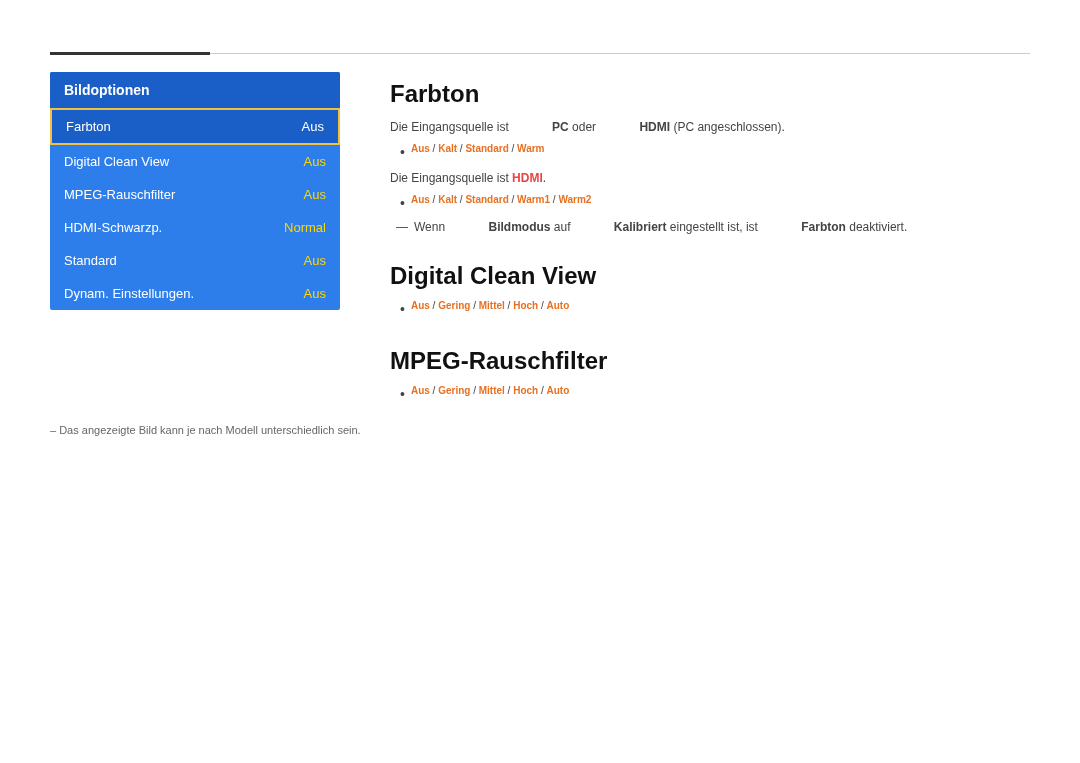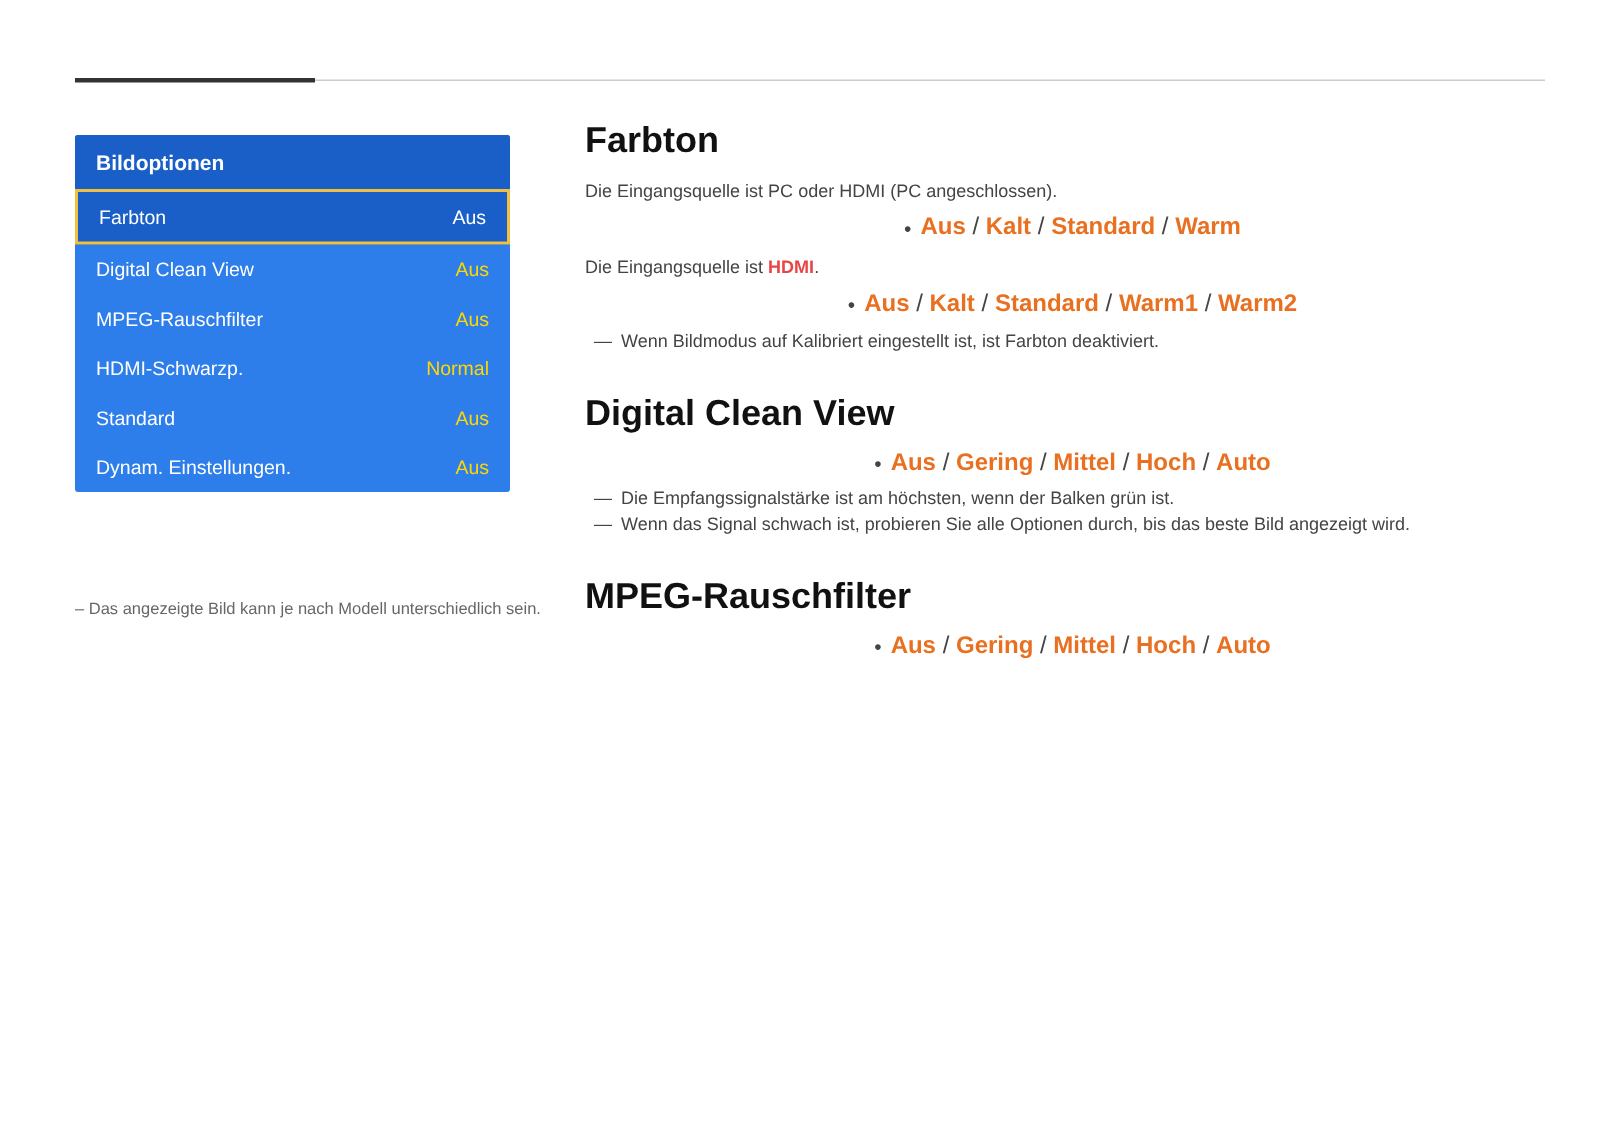--- a/index.html
+++ b/index.html
@@ -29,21 +29,21 @@
     }
     .top-line-light {
       flex: 1;
       height: 1px;
       background: #ccc;
     }
 
     
     .sidebar {
       position: absolute;
-      top: 90px;
+      top: 72px;
       left: 50px;
       width: 290px;
       background: #2d7eea;
       border-radius: 2px;
       overflow: hidden;
     }
     .sidebar-header {
       background: #1a5fc8;
       padding: 10px 14px;
       color: #ffffff;
@@ -70,21 +70,21 @@
     .sidebar-item.active .item-value {
       color: #ffffff;
     }
     .sidebar-item.active .item-label {
       color: #ffffff;
     }
 
     
     .footnote {
       position: absolute;
-      top: 400px;
+      top: 424px;
       left: 50px;
       color: #666;
       font-size: 11px;
     }
 
     
     .main-content {
       position: absolute;
       top: 80px;
       left: 390px;
@@ -103,27 +103,26 @@
       color: #444;
       line-height: 1.6;
       margin-bottom: 6px;
     }
 
     .bullet-list {
       list-style: none;
       margin: 6px 0 6px 10px;
     }
     .bullet-list li {
-      font-size: 16px;
+      font-size: 10px;
       color: #444;
       display: flex;
       align-items: flex-start;
       gap: 6px;
       margin-bottom: 3px;
-      justify-content: center;
     }
     .bullet-list li::before {
       content: '•';
       color: #444;
       font-size: 14px;
       line-height: 1.4;
     }
 
     .dash-list {
       list-style: none;
@@ -141,21 +140,21 @@
       content: '—';
       color: #444;
       font-size: 12px;
       flex-shrink: 0;
     }
 
     .section-gap { margin-bottom: 28px; }
 
     .orange-text { color: #e87020; font-weight: bold; }
     .red-text { color: #e84545; font-weight: bold; }
-    .bold-text { font-weight: normal; }
+    .bold-text { font-weight: bold; margin-left: 40px; }
   </style>
 </head>
 <body>
 
 <div class="top-lines">
   <div class="top-line-dark"></div>
   <div class="top-line-light"></div>
 </div>
 
 <div class="sidebar">
@@ -216,28 +215,20 @@
     </ul>
   </div>
 
   <div class="section-gap">
     <div class="section-title">Digital Clean View</div>
     <ul class="bullet-list">
       <li>
           <span><span class="orange-text">Aus</span> / <span class="orange-text">Gering</span> / <span class="orange-text">Mittel</span> / <span class="orange-text">Hoch</span> / <span class="orange-text">Auto</span></span>
         </li>
     </ul>
-    <ul class="dash-list">
-      <li>
-          <span>Die Empfangssignalstärke ist am höchsten, wenn der Balken grün ist.</span>
-        </li>
-      <li>
-          <span>Wenn das Signal schwach ist, probieren Sie alle Optionen durch, bis das beste Bild angezeigt wird.</span>
-        </li>
-    </ul>
   </div>
 
   <div class="section-gap">
     <div class="section-title">MPEG-Rauschfilter</div>
     <ul class="bullet-list">
       <li>
           <span><span class="orange-text">Aus</span> / <span class="orange-text">Gering</span> / <span class="orange-text">Mittel</span> / <span class="orange-text">Hoch</span> / <span class="orange-text">Auto</span></span>
         </li>
     </ul>
   </div>

